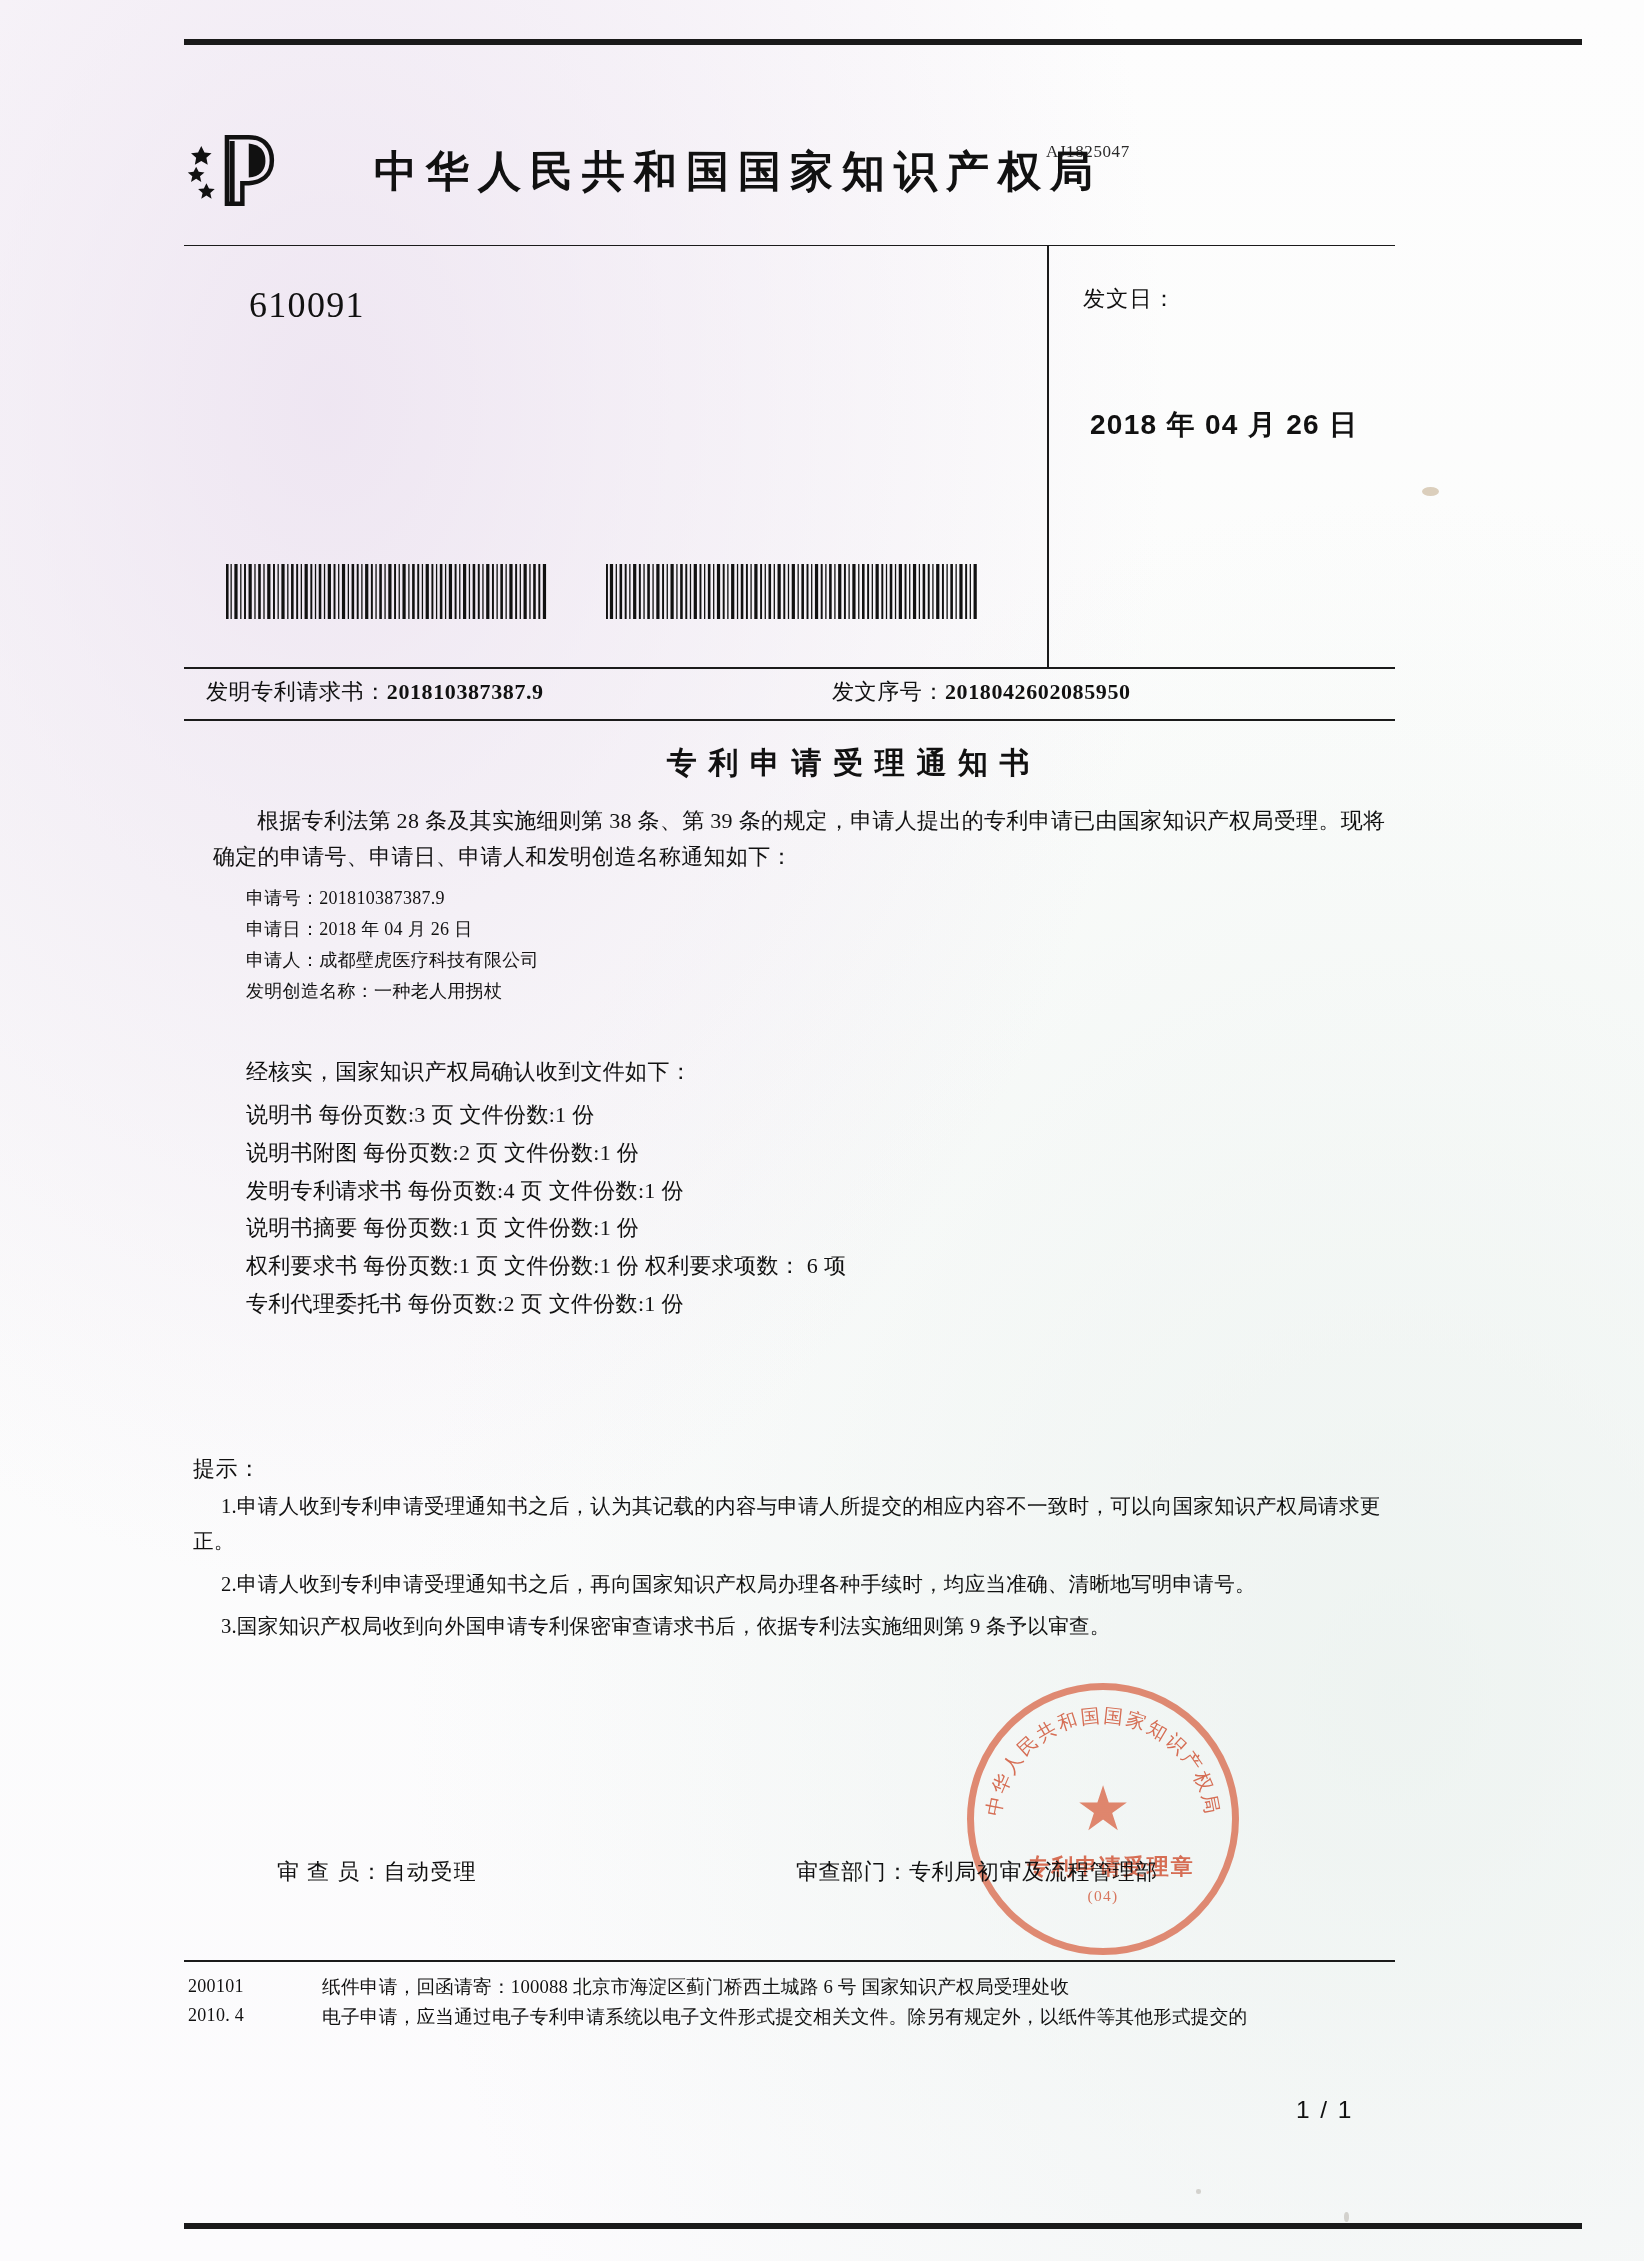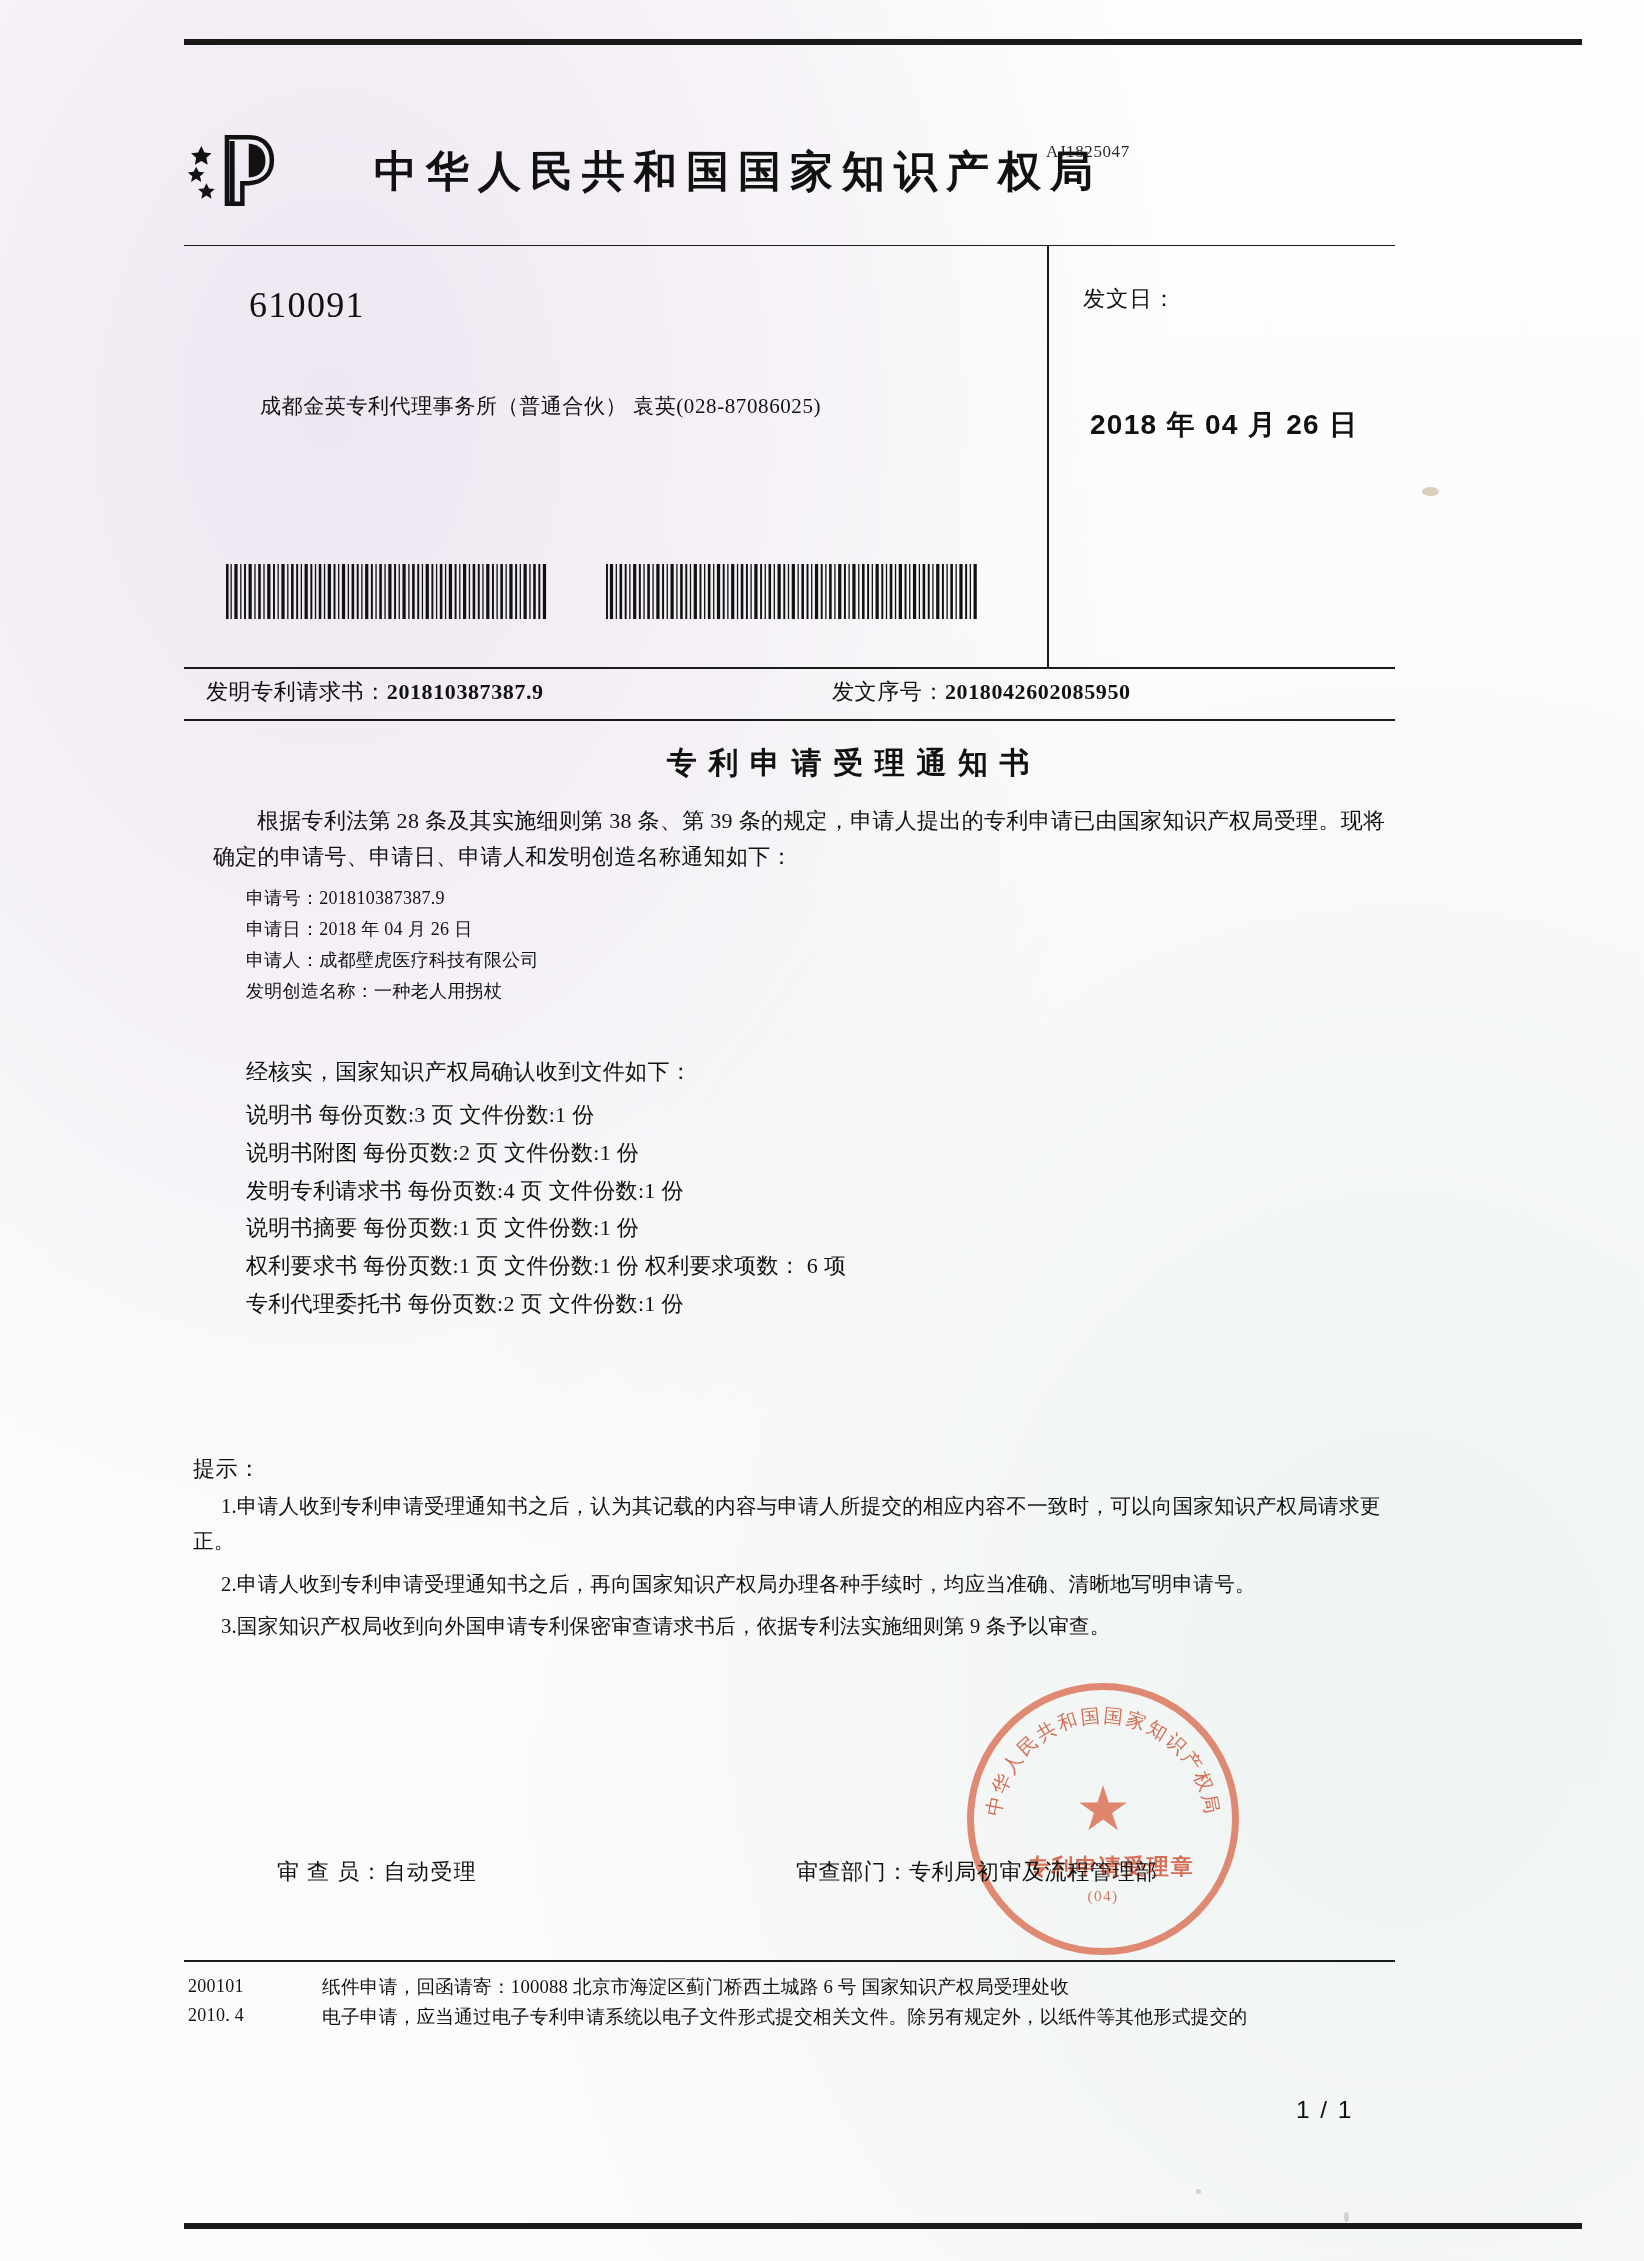--- a/index.html
+++ b/index.html
@@ -327,21 +327,20 @@
       <polygon points="30,80 34,88 43,89 36,95 38,104 30,99 22,104 24,95 17,89 26,88" fill="#111"></polygon>
       <path d="M96 18 C114 20 122 30 122 45 C122 60 112 70 96 71 Z" fill="#111"></path>
     </svg>
   </div>
   <div class="header-title">中华人民共和国国家知识产权局</div>
 
   <div class="frame"></div>
   <div class="frame-vline"></div>
 
   <div class="postcode">610091</div>
-  <div class="addr2">成都金英专利代理事务所（普通合伙）  袁英(028-87086025)</div>
 
   <div class="issue-label">发文日：</div>
   <div class="issue-date">2018 年 04 月 26 日</div>
 
   <div class="barcode b1">
     <svg width="322" height="55" viewBox="0 0 500 86" preserveAspectRatio="none" xmlns="http://www.w3.org/2000/svg">
       <g fill="#111">
         <rect x="0" y="0" width="4" height="86"></rect>
           <rect x="7" y="0" width="2" height="86"></rect>
         <rect x="13" y="0" width="5" height="86"></rect>

